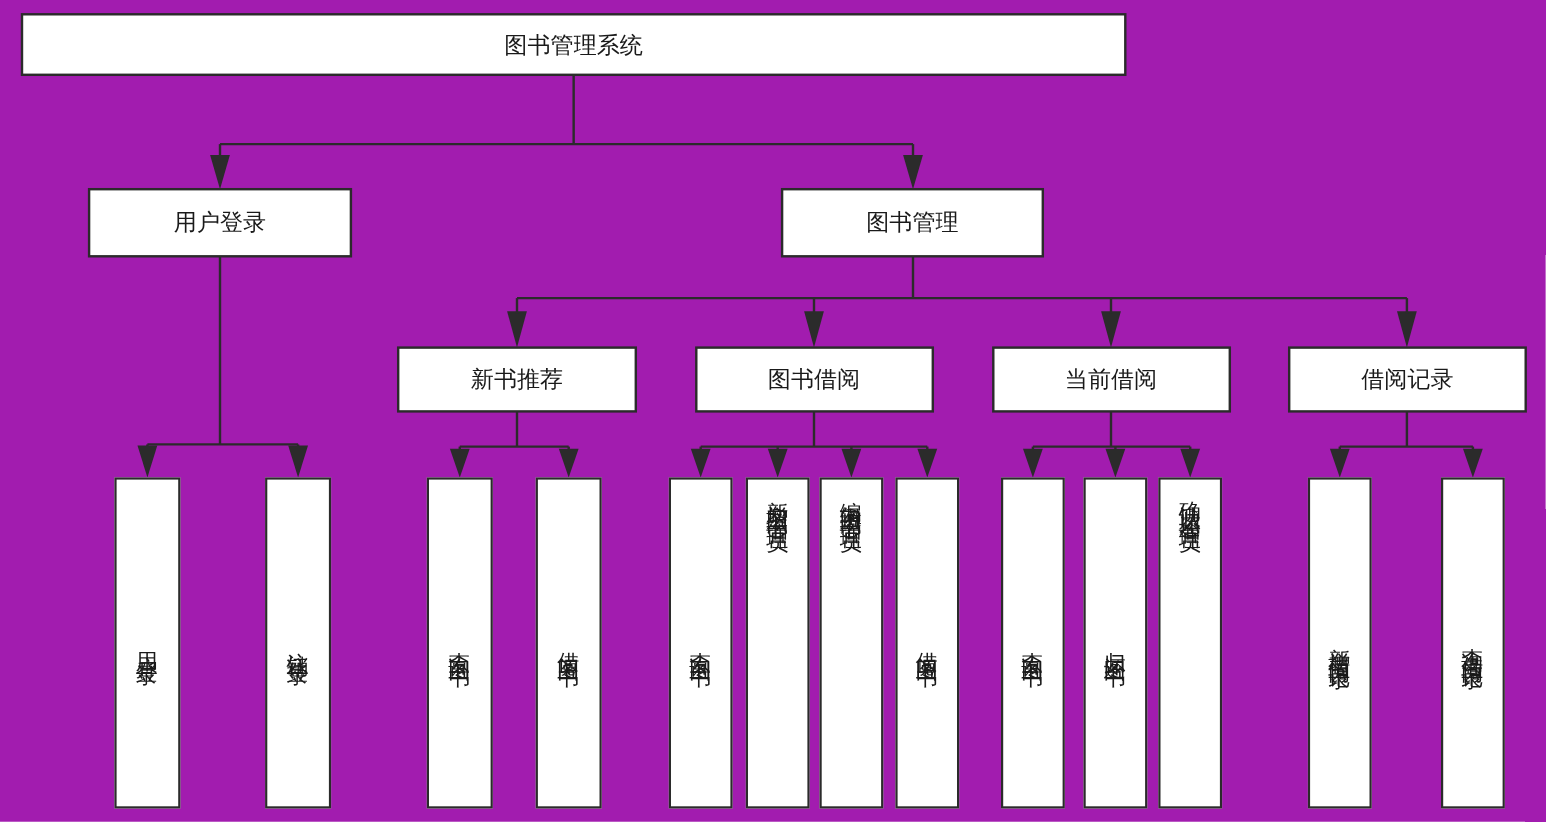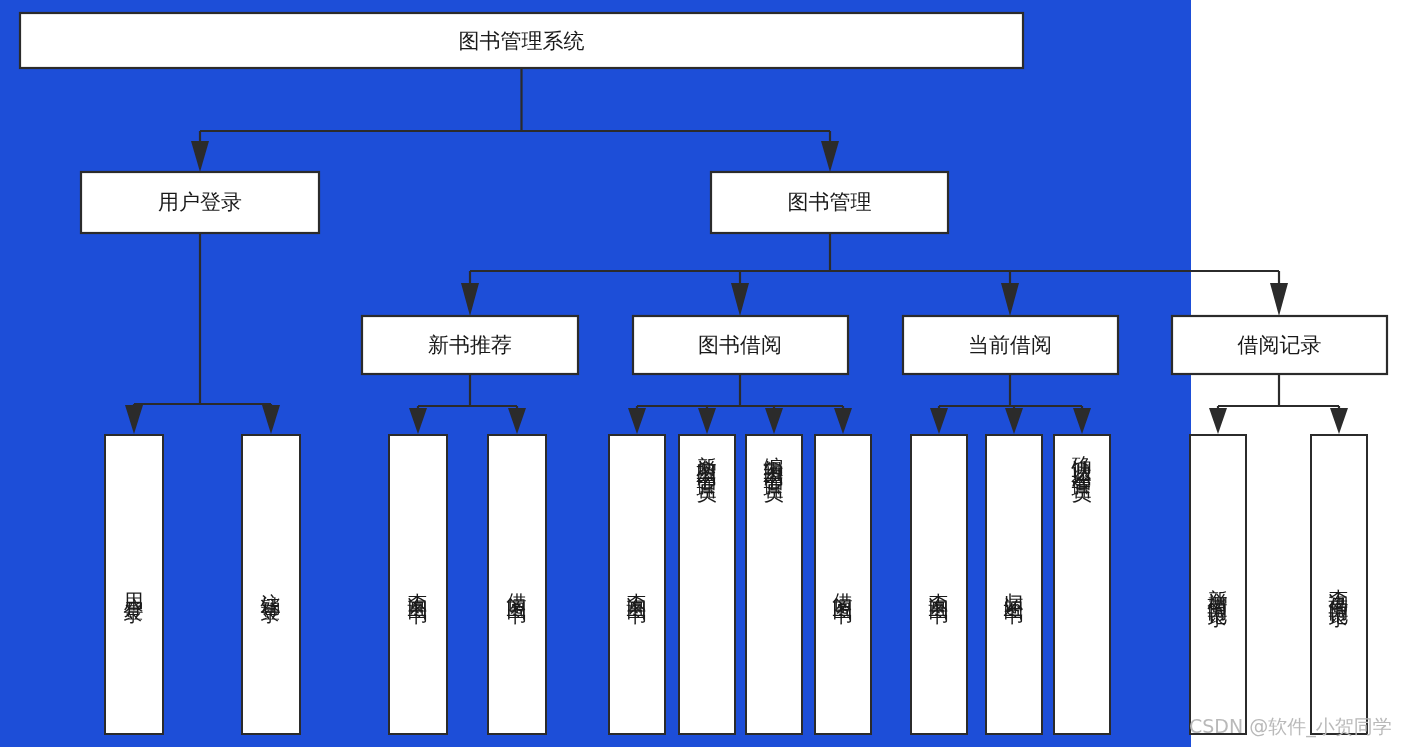--- a/index.html
+++ b/index.html
@@ -8,23 +8,23 @@
     background: #ffffff;
   }
   body {
     width: 1405px;
     height: 747px;
     font-family: "DejaVu Sans", "Liberation Sans", sans-serif;
     overflow: hidden;
   }
   #diagram-root {
     position: relative;
-    width: 1191px;
+    width: 1405px;
     height: 747px;
-    background: #1d4ed8;
+    background: #a21caf;
   }
   svg.flow {
     position: absolute;
     left: 0;
     top: 0;
     width: 1405px;
     height: 747px;
     display: block;
   }
   .node-box {
@@ -223,15 +223,14 @@
   </div>
 
   <div class="leaf-box align-middle" style="left:1189px; top:434px; width:58px; height:301px;">
     <span class="leaf-label">新增借阅记录</span>
   </div>
 
   <div class="leaf-box align-middle" style="left:1310px; top:434px; width:58px; height:301px;">
     <span class="leaf-label">查询借阅记录</span>
   </div>
 
-  <div class="watermark" style="left:1189px; top:714px;">CSDN @软件_小贺同学</div>
 
 </div>
 
 </body></html>

